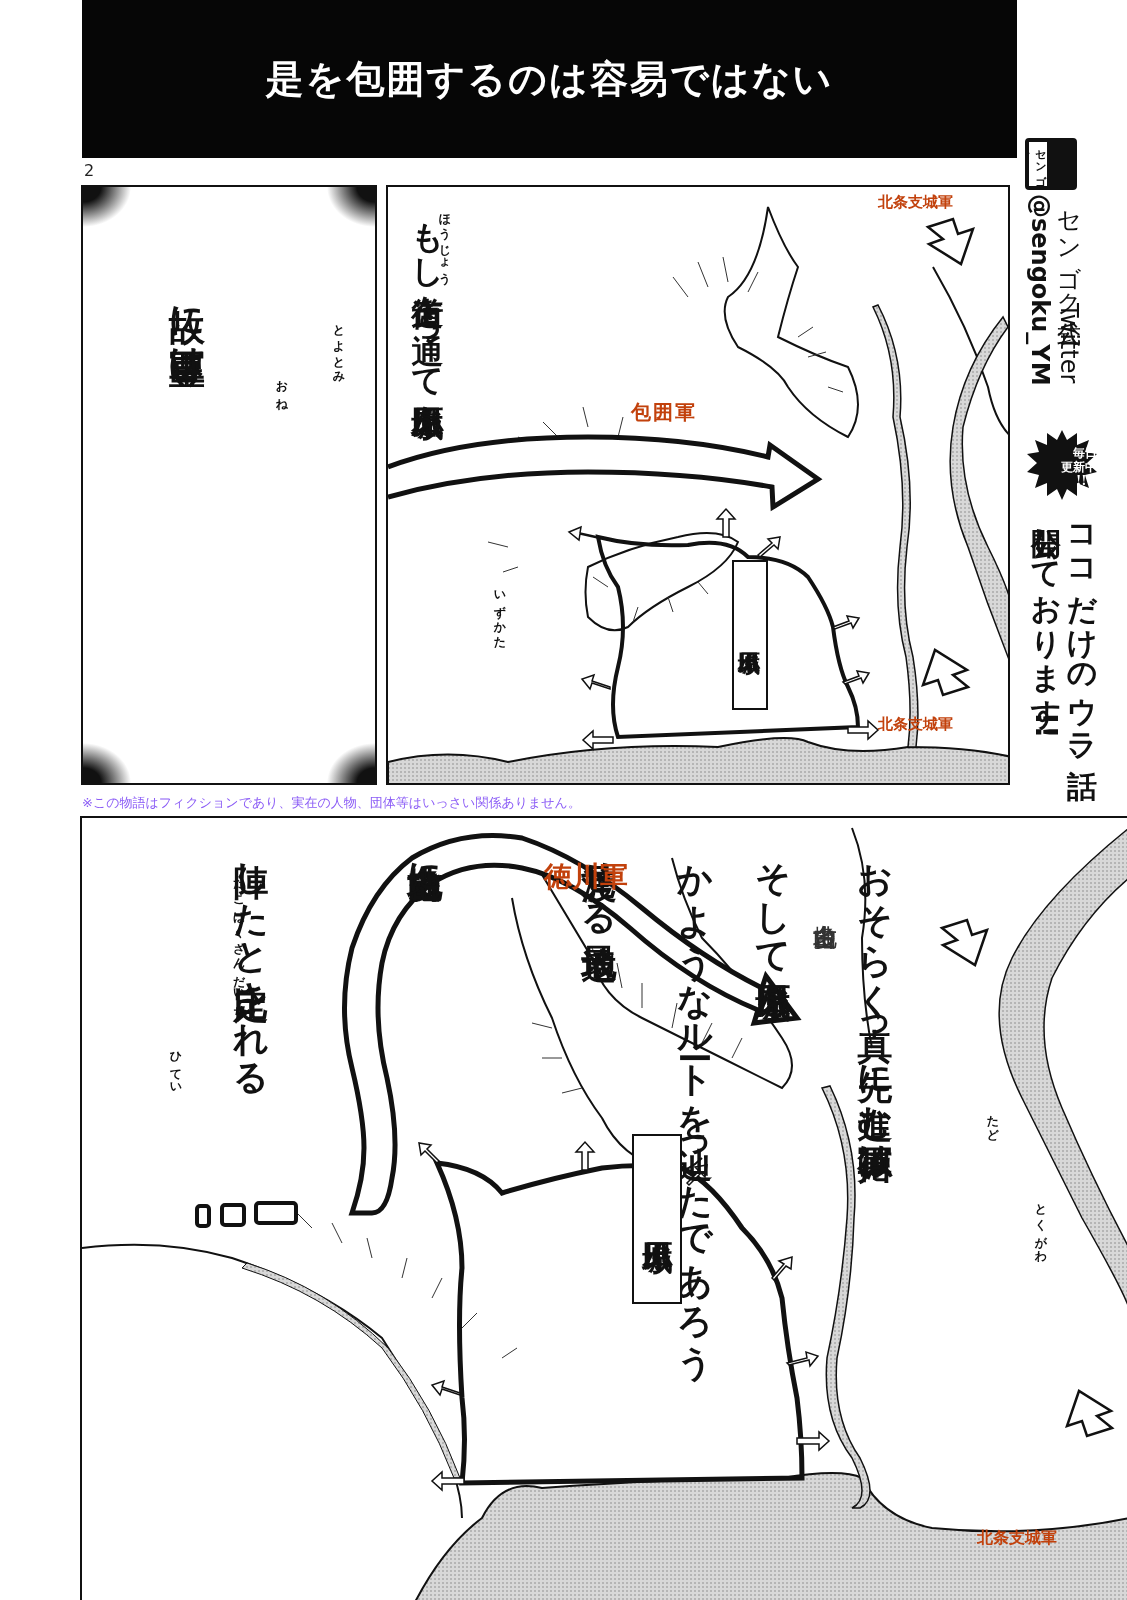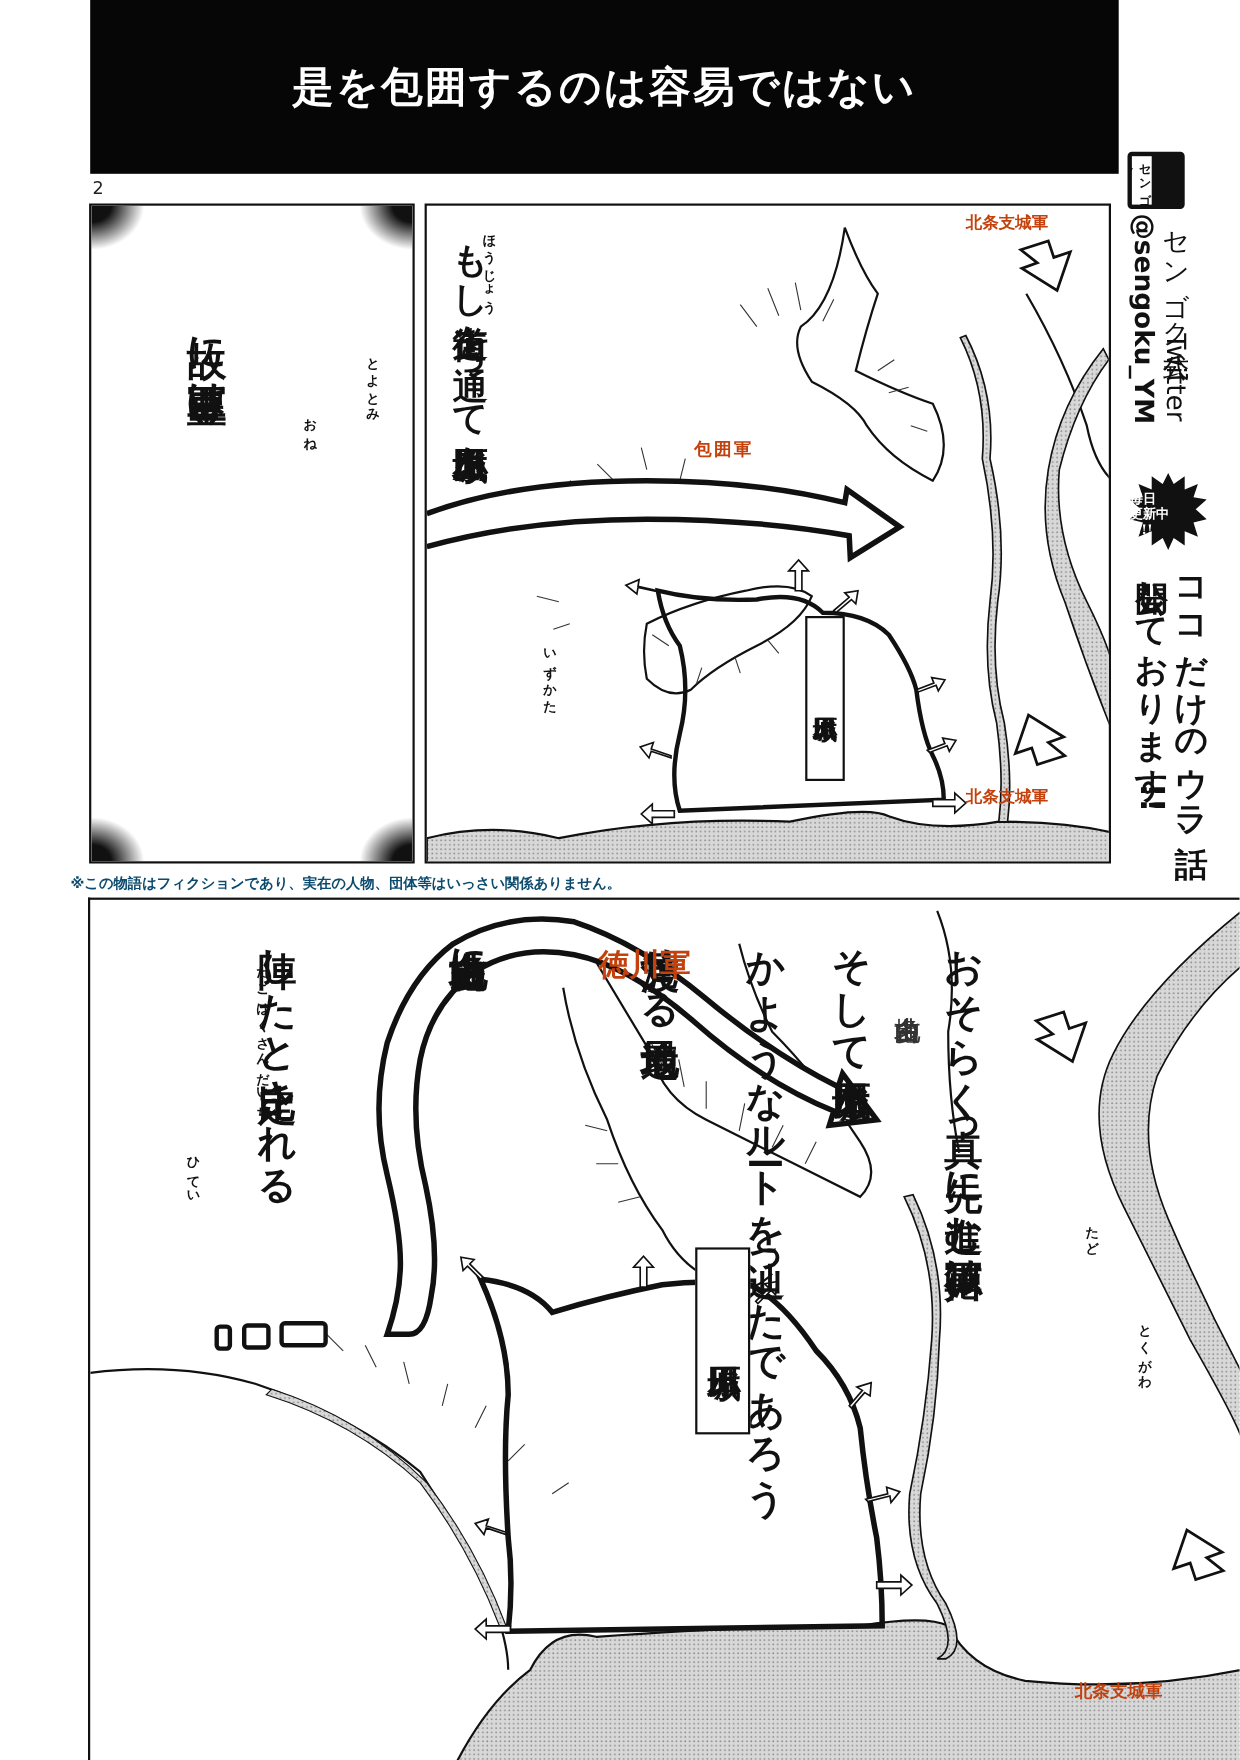--- a/index.html
+++ b/index.html
@@ -50,28 +50,28 @@
   .promo { position: absolute; left: 1013px; top: 128px; width: 114px; height: 680px; }
   .promo .logo { position:absolute; left:12px; top:10px; width:52px; height:52px;
     border:2px solid #111; border-radius:4px; background:#111; overflow:hidden; }
   .promo .logo .lt { position:absolute; left:2px; top:2px; width:18px; height:44px; background:#fff;
     writing-mode: vertical-rl; font-size:11px; font-weight:bold; color:#111; }
   .promo .twitter { position:absolute; left:40px; top:66px; writing-mode: vertical-rl;
     font-size: 24px; color:#111; white-space: nowrap; }
   .promo .handle { position:absolute; left:13px; top:66px; writing-mode: vertical-rl;
     font-size: 24px; font-weight:bold; color:#111; white-space: nowrap; }
   .promo .burst { position:absolute; left:14px; top:302px; width:70px; height:70px; }
-  .promo .burst-text { position:absolute; left:14px; top:318px; width:70px; text-align:left;
+  .promo .burst-text { position:absolute; left:14px; top:318px; width:70px; text-align:right;
     color:#fff; font-size:12px; font-weight:bold; line-height:14px; font-family: "DejaVu Serif", serif; }
   .promo .cta1 { position:absolute; left:52px; top:378px; writing-mode: vertical-rl;
     font-size: 30px; font-weight:bold; white-space:nowrap; line-height: 34px; }
   .promo .cta2 { position:absolute; left:16px; top:378px; writing-mode: vertical-rl;
     font-size: 30px; font-weight:bold; white-space:nowrap; line-height: 34px; }
 
-  .disclaimer { position:absolute; left:64px; top:794px; font-size: 13px; color:#0c4a6e; font-weight: bold; }
+  .disclaimer { position:absolute; left:82px; top:794px; font-size: 13px; color:#8b5cf6; font-weight: normal; }
 
   
   #p3 { left: 80px; top: 816px; width: 1047px; height: 790px; border-right: none; border-bottom: none; }
   #p3 .vt-left { top: 20px; left: 24px; font-size: 35px; line-height: 58px; }
   #p3 .vt-right { top: 22px; right: 102px; font-size: 35px; line-height: 60px; }
   .ruby { position:absolute; writing-mode: vertical-rl; font-size: 12px; font-weight: bold; color:#111; white-space: pre; }
 
   svg { position:absolute; }
 </style>
 </head>
@@ -133,21 +133,21 @@
     <path d="M545 40 l25 -8 l5 15 l15 -5 l-12 35 l-32 -20 l14 -5 Z" fill="#fff" stroke="#111" stroke-width="2.5" transform="translate(-5,0)"></path>
     <path d="M580 500 l-25 8 l-5 -15 l-15 5 l12 -35 l32 20 l-14 5 Z" fill="#fff" stroke="#111" stroke-width="2.5"></path>
   </svg>
   <div class="vtext" style="background:transparent;">
     <div>もし街道を通って小田原城を</div>
     
     
   </div>
   <div class="ruby" style="top:18px; right:555px;">ほう じょう</div>
   <div class="ruby" style="top:395px; right:500px;">いず かた</div>
-  <div class="label" style="left:243px; top:212px; font-size:16px; letter-spacing:2px;">包囲軍</div>
+  <div class="label" style="left:243px; top:212px; font-size:20px; letter-spacing:2px;">包囲軍</div>
   <div class="castle-box" style="left:344px; top:373px; width:36px; height:150px; font-size:22px;">
     <span>小田原城</span>
   </div>
   <div class="label" style="left:490px; top:6px; font-size:15px;">北条支城軍</div>
   <div class="label" style="left:490px; top:528px; font-size:15px;">北条支城軍</div>
 </div>
 
 <div class="promo">
   <div class="logo">
     <div class="lt">センゴク</div>

